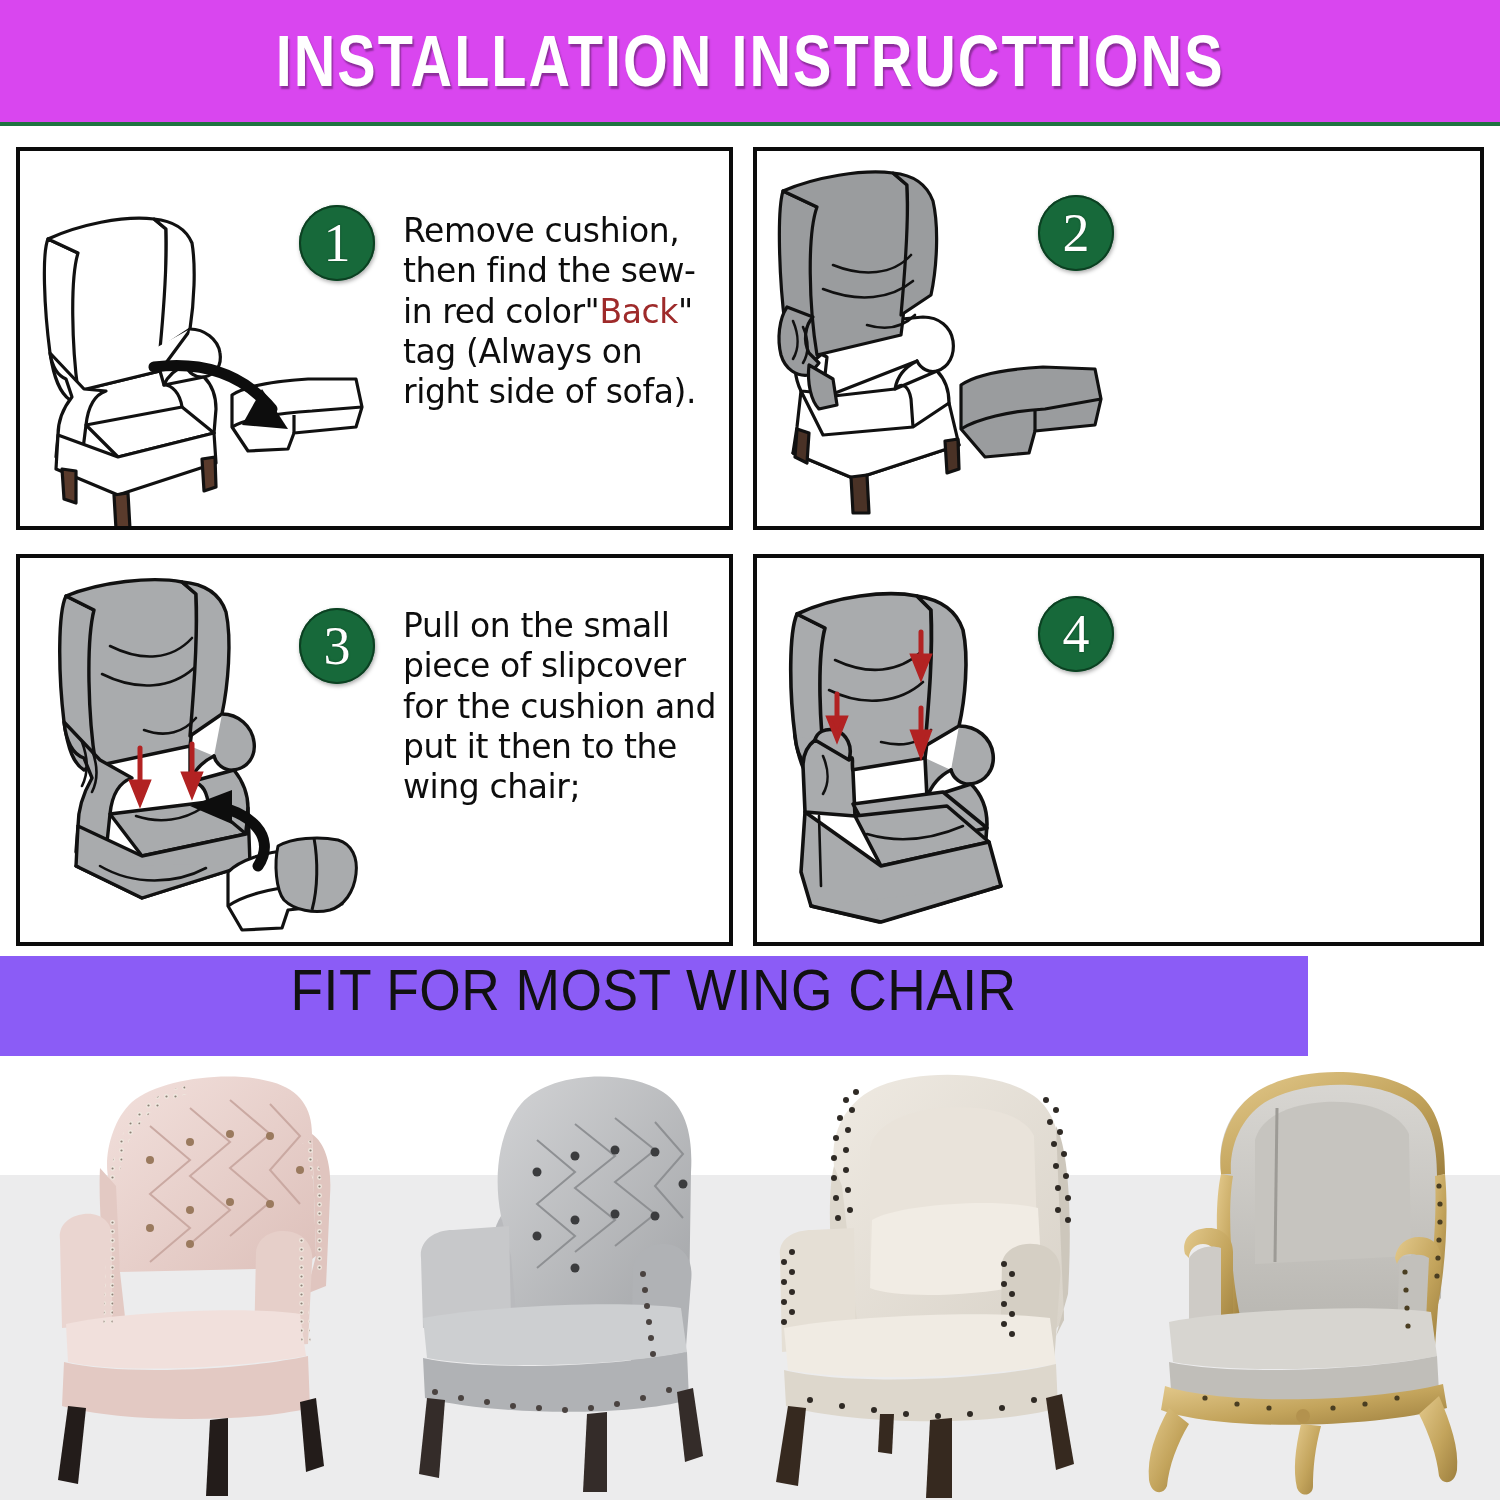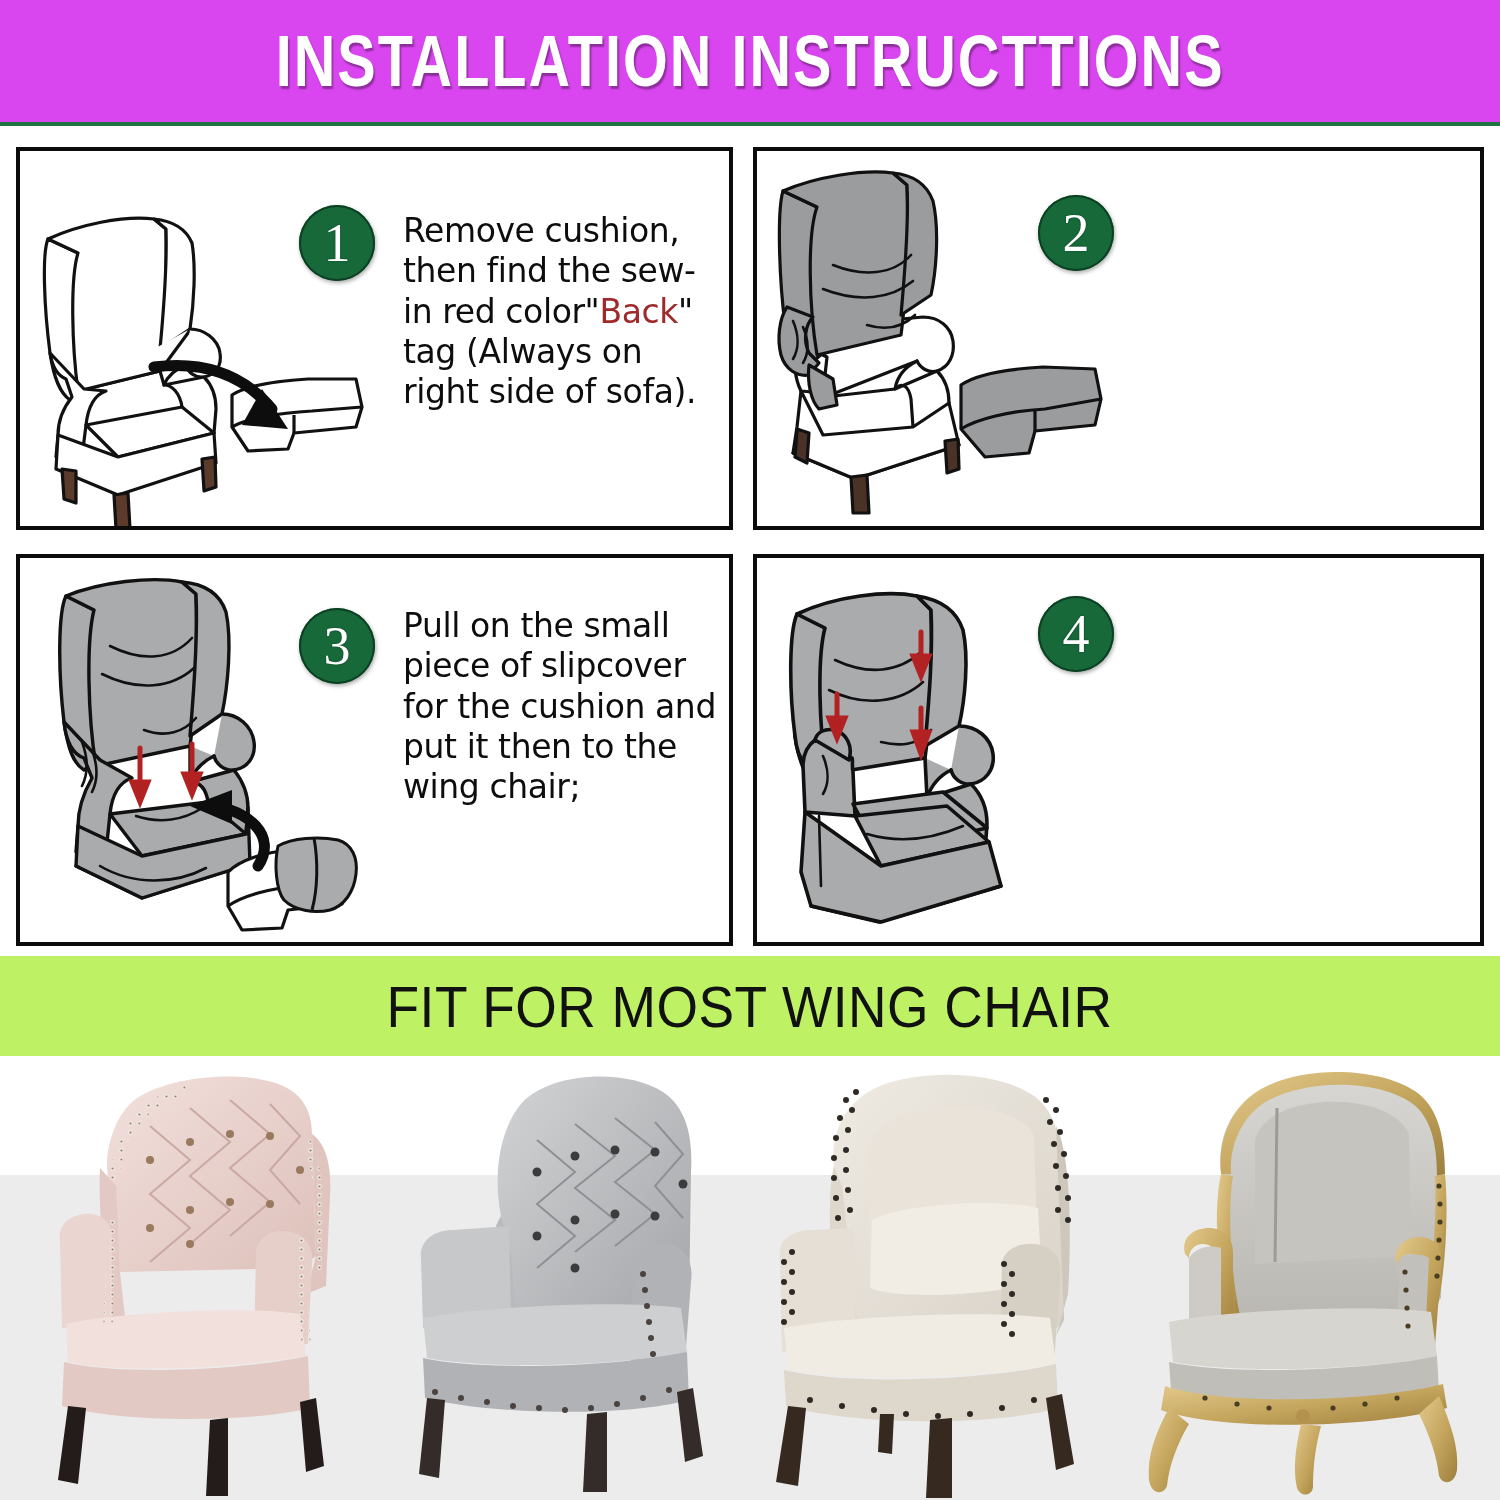--- a/index.html
+++ b/index.html
@@ -97,23 +97,23 @@
   .p4 .step-text  { left: 383px; top: 34px; width: 340px; }
 
   
   .illus { position: absolute; left: 6px; top: 6px; width: 340px; height: 370px; }
   .p3 .illus, .p4 .illus { top: 8px; }
 
   
   .subtitle-band {
     position: absolute;
     left: 0; top: 956px;
-    width: 1500px; height: 100px;
-    display: flex; align-items: center; justify-content: center;
-    background: #bef264;
+    width: 1308px; height: 100px;
+    display: flex; align-items: flex-start; justify-content: center;
+    background: #8b5cf6;
   }
   .subtitle {
     font-family: "Liberation Sans Narrow", "Liberation Sans", sans-serif;
     font-size: 58px;
     font-weight: 400;
     color: #111111;
     letter-spacing: 0.5px;
     transform: scaleX(0.92);
     white-space: nowrap;
   }

